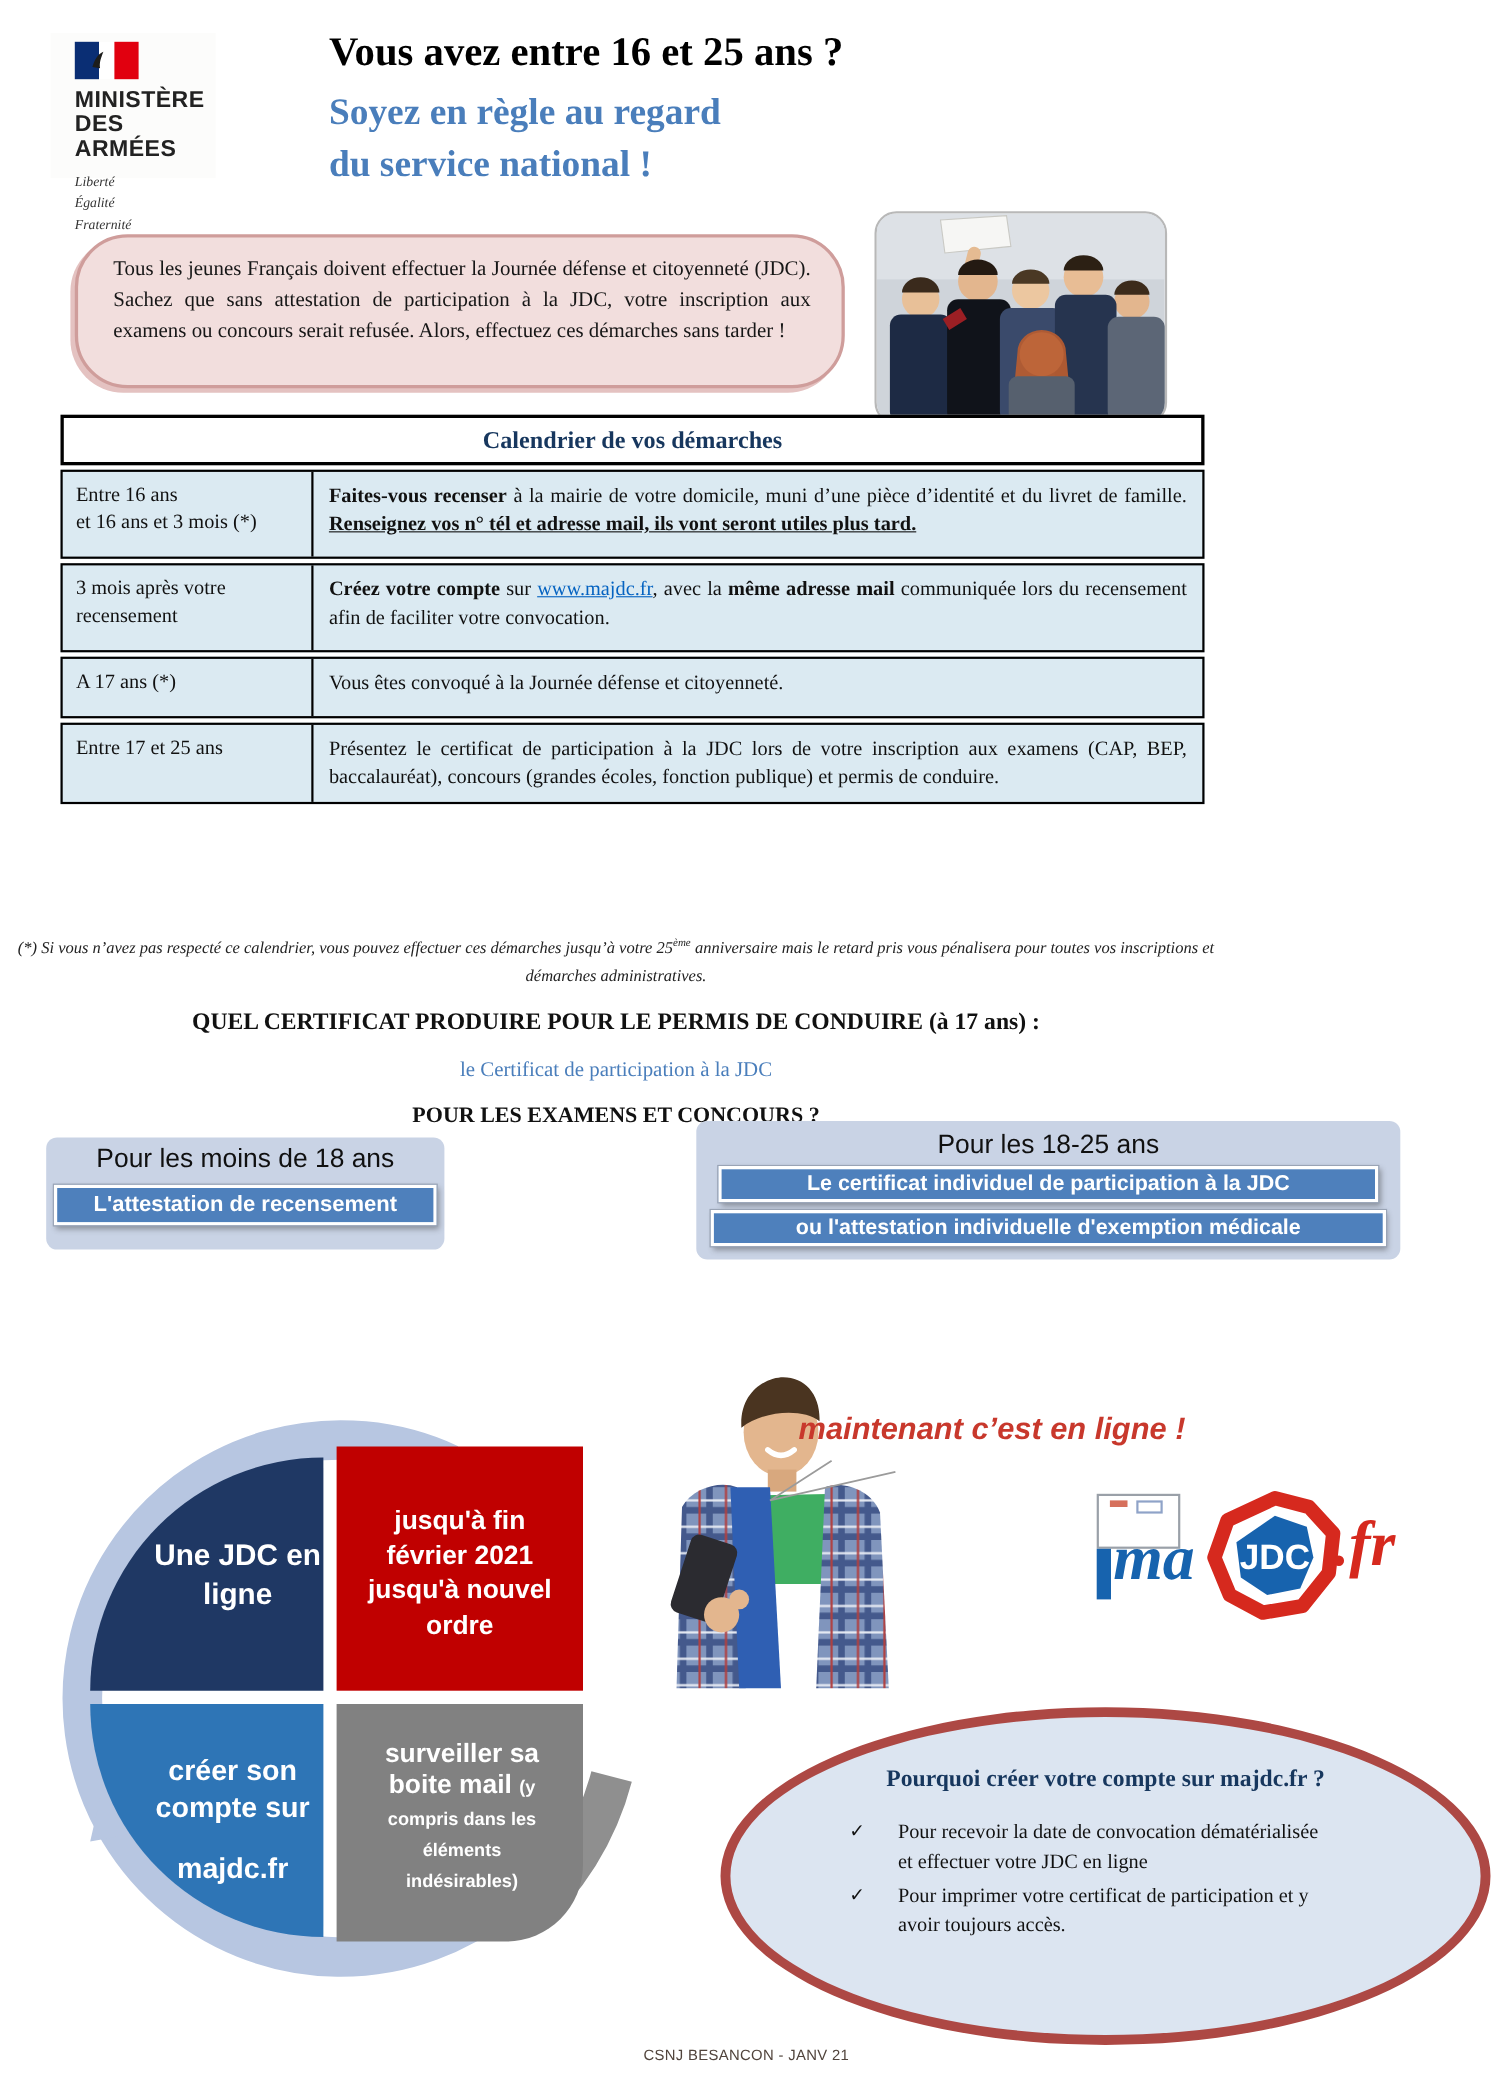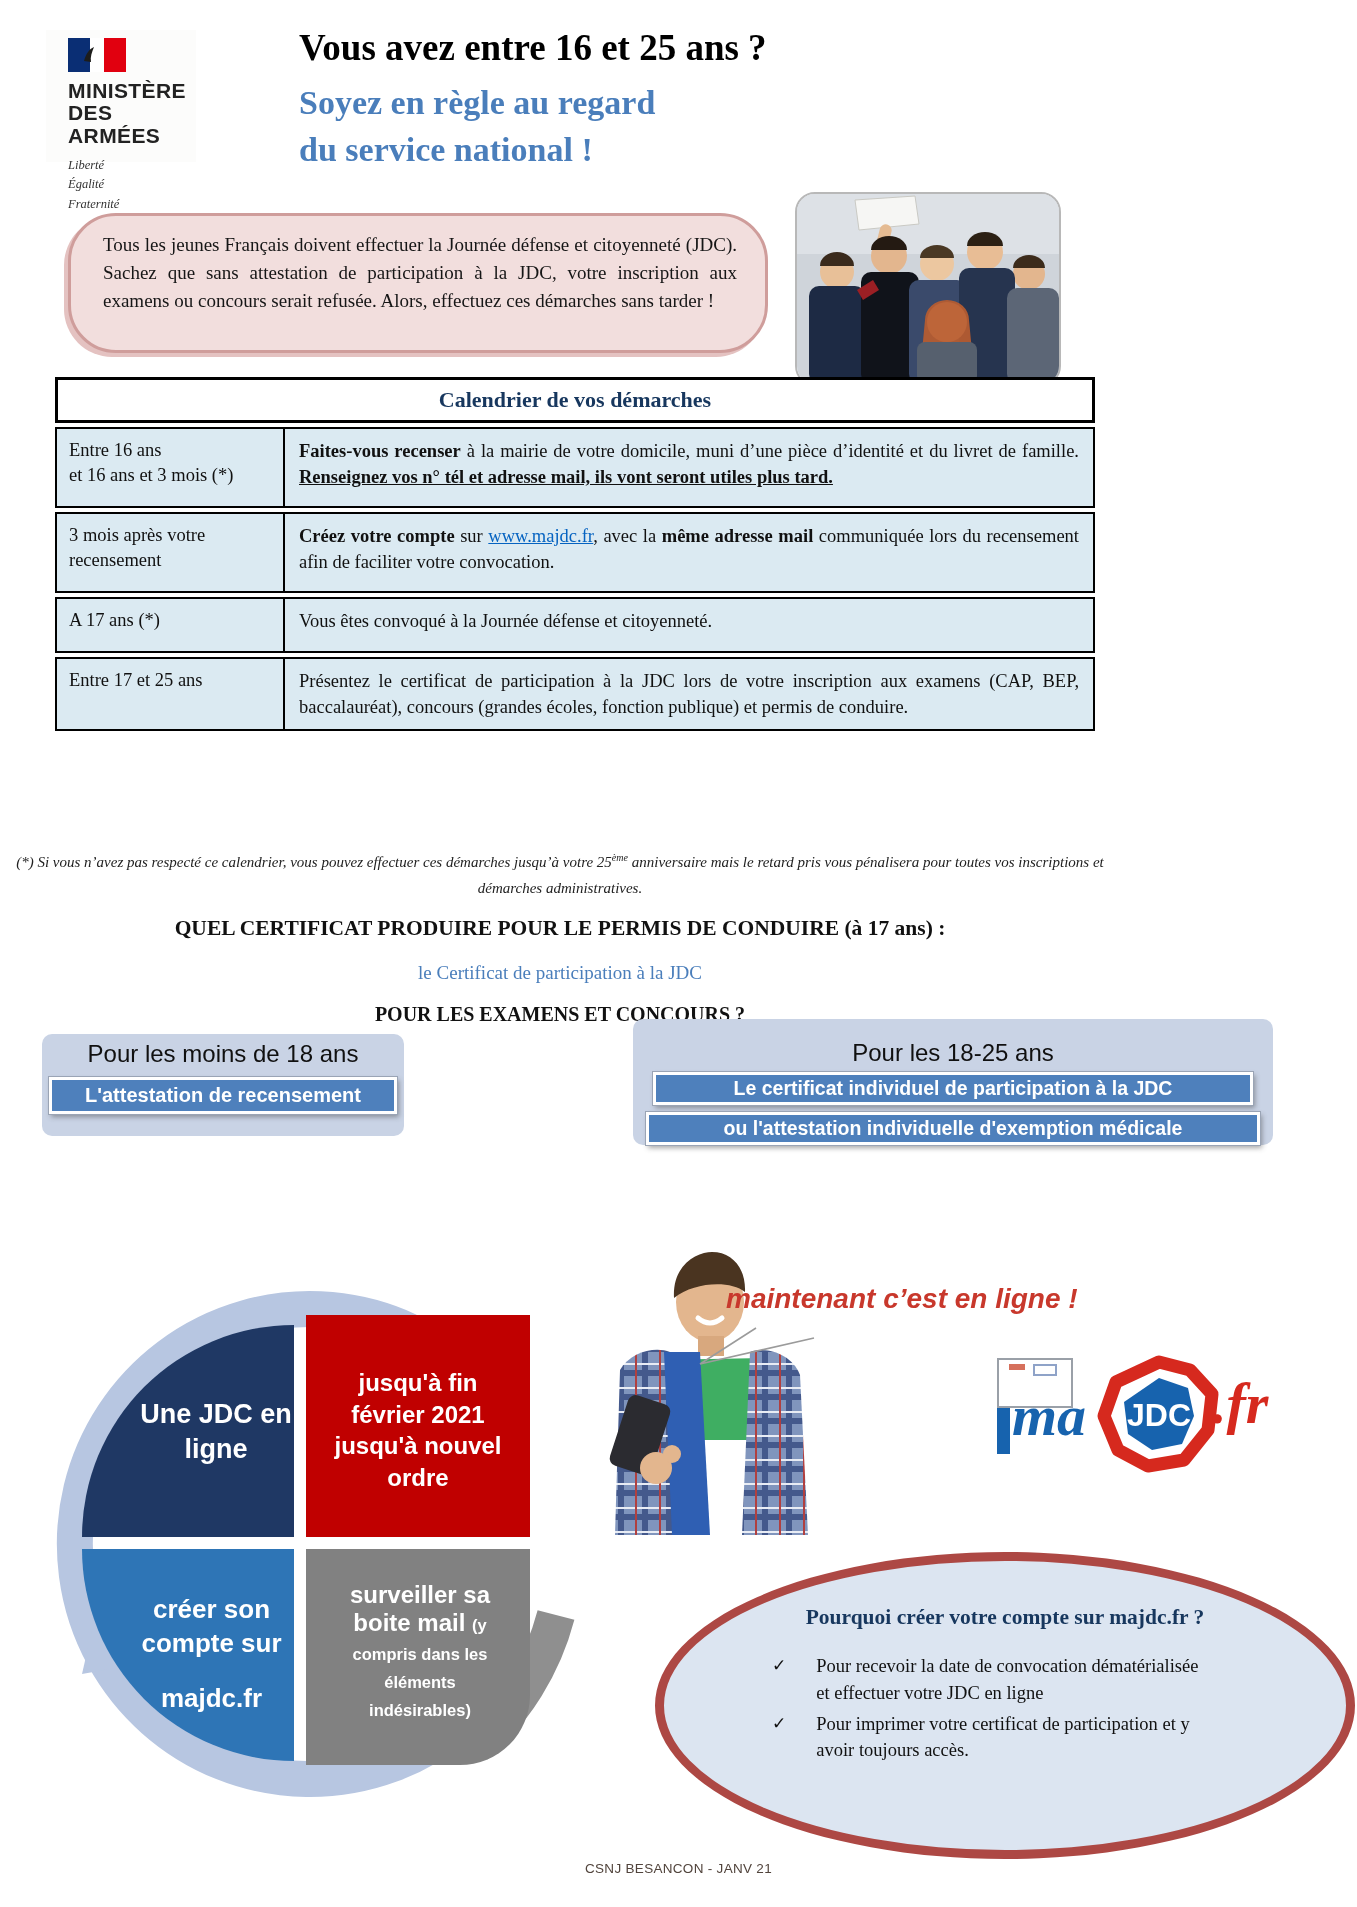--- a/index.html
+++ b/index.html
@@ -209,21 +209,21 @@
   <div class="abs h-permis">QUEL CERTIFICAT PRODUIRE POUR LE PERMIS DE CONDUIRE (à 17 ans) :</div>
   <div class="abs h-permis-a">le Certificat de participation à la JDC</div>
   <div class="abs h-exams">POUR LES EXAMENS ET CONCOURS ?</div>
 
   <div class="abs box18 fans">
     <div class="box-title">Pour les moins de 18 ans</div>
     <div class="blue-btn btn-a">L'attestation de recensement</div>
   </div>
 
   <div class="abs box1825 fans">
-    <div class="box-title" style="margin-top:20px;">Pour les 18-25 ans</div>
+    <div class="box-title" style="margin-top:8px;">Pour les 18-25 ans</div>
     <div class="blue-btn btn-b">Le certificat individuel de participation à la JDC</div>
     <div class="blue-btn btn-c">ou l'attestation individuelle d'exemption médicale</div>
   </div>
 
 
   <svg class="abs ringsvg" viewBox="0 0 580 560">
     <path d="M 441 459 A 235 235 0 1 1 389 66" fill="none" stroke="#b7c6e1" stroke-width="36"></path>
     <path d="M 536 350 A 258 258 0 0 1 455 480" fill="none" stroke="#8f8f8f" stroke-width="38"></path>
     <polygon points="378,45 376,101 430,79" fill="#b7c6e1"></polygon>
     <polygon points="62,409 118,399 75,352" fill="#b7c6e1"></polygon>

